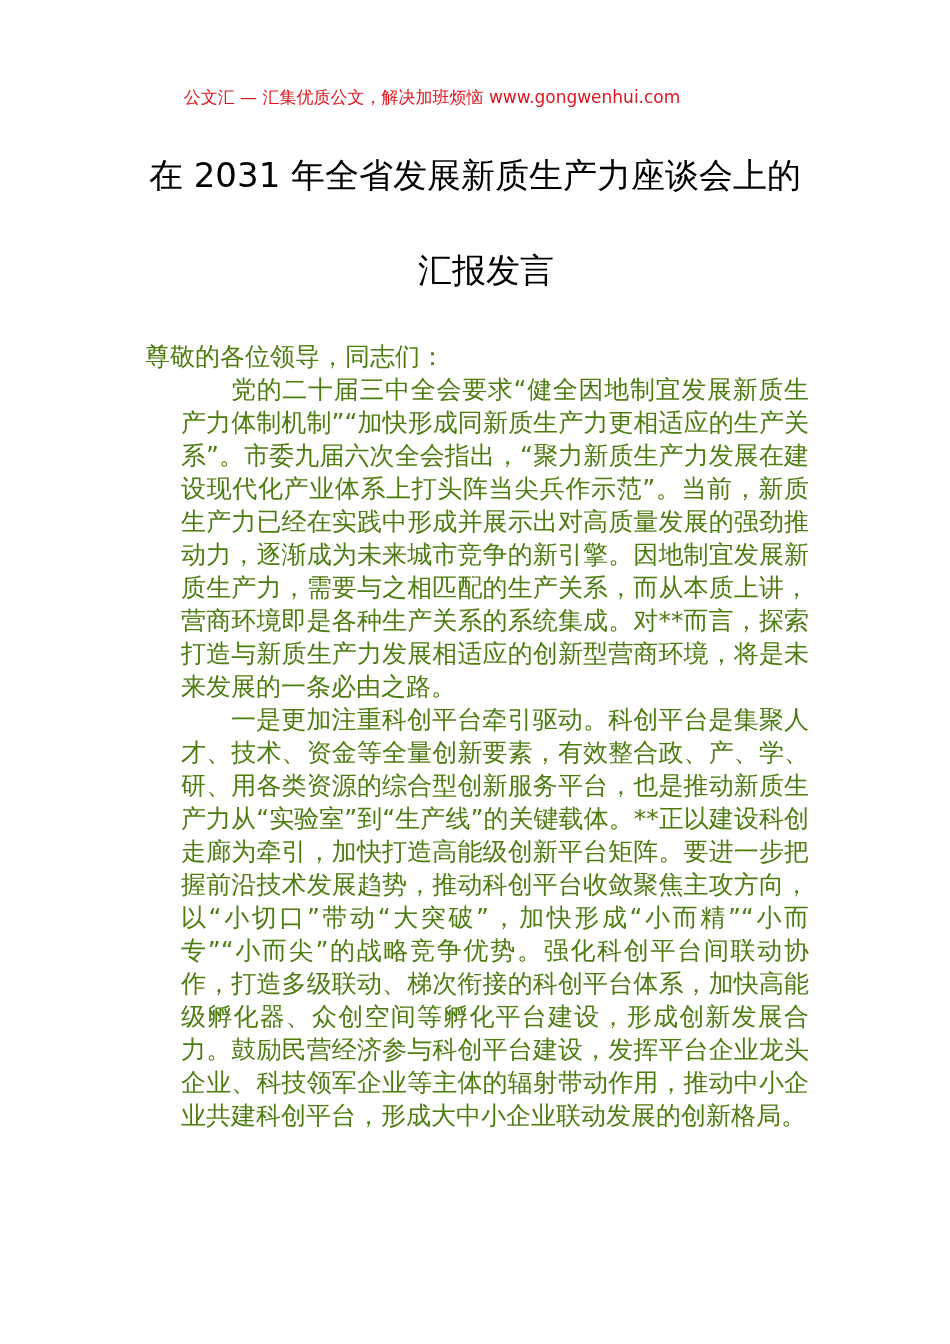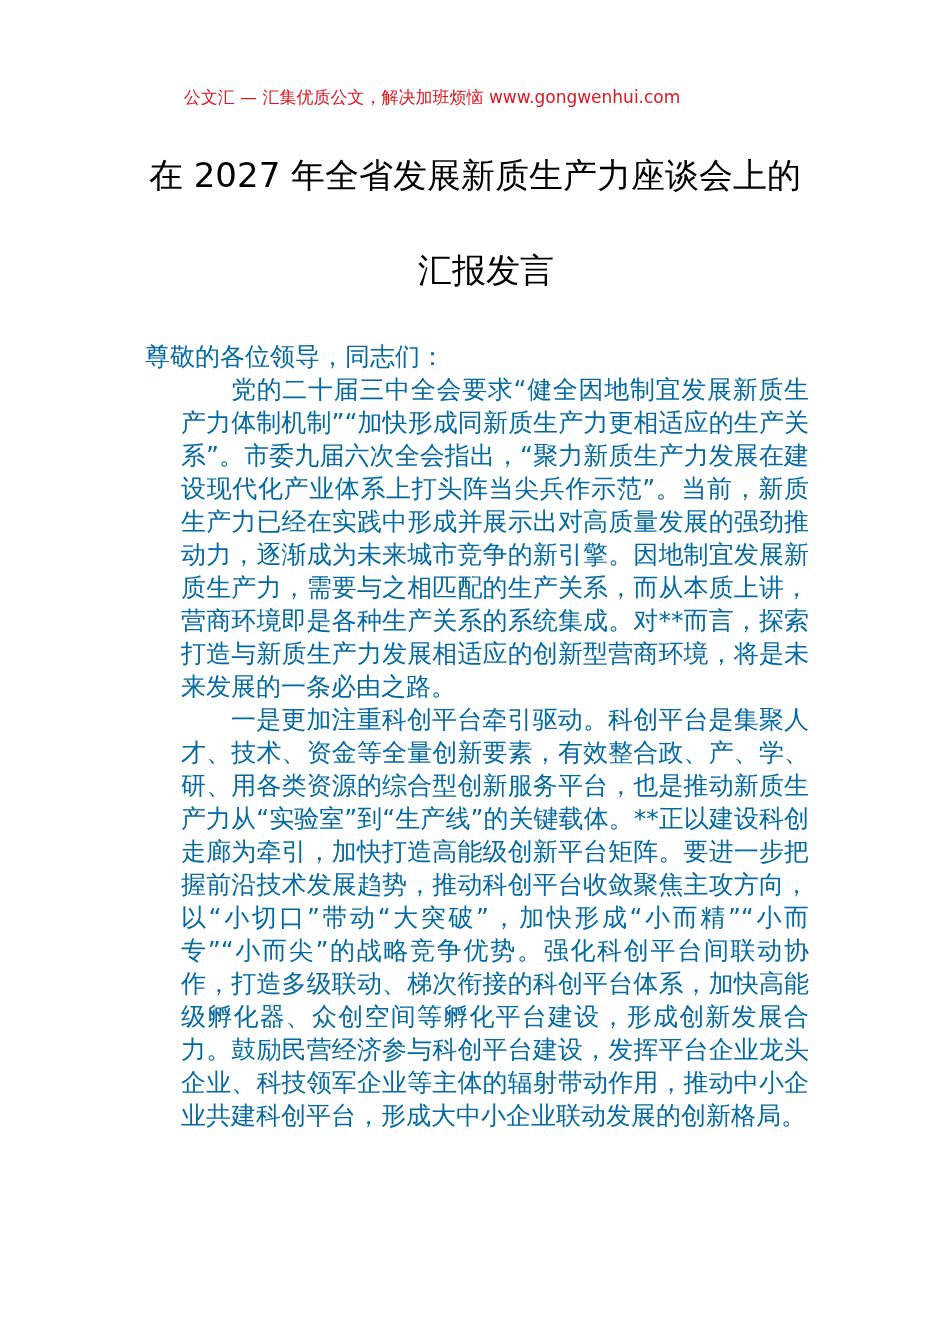--- a/index.html
+++ b/index.html
@@ -11,33 +11,33 @@
     }
     .title {
       position: absolute; left: 0; width: 950px; text-align: center;
       font-family: "DejaVu Sans", sans-serif; font-size: 34px; color: #000;
       line-height: 40px; letter-spacing: 0px;
     }
     .title.l1 { top: 155px; }
     .title.l2 { top: 250px; padding-left: 11px; }
     .body {
       position: absolute; left: 145px; top: 340px; width: 664px;
-      font-family: "DejaVu Sans", sans-serif; font-size: 25px; color: #0369a1;
+      font-family: "DejaVu Sans", sans-serif; font-size: 25px; color: #4d7c0f;
       line-height: 33px; text-align: justify; text-justify: inter-character;
     }
     .body p { margin: 0; }
     .body .indent { text-indent: 50px; margin-left: 36px; }
   </style>
 </head>
 <body>
 
 <div class="page">
   <div class="header-banner">公文汇 — 汇集优质公文，解决加班烦恼 www.gongwenhui.com</div>
 
-  <div class="title l1">在 2027 年全省发展新质生产力座谈会上的</div>
+  <div class="title l1">在 2031 年全省发展新质生产力座谈会上的</div>
   <div class="title l2">汇报发言</div>
 
   <div class="body">
     <p>尊敬的各位领导，同志们：</p>
     <p class="indent">党的二十届三中全会要求“健全因地制宜发展新质生产力体制机制”“加快形成同新质生产力更相适应的生产关系”。市委九届六次全会指出，“聚力新质生产力发展在建设现代化产业体系上打头阵当尖兵作示范”。当前，新质生产力已经在实践中形成并展示出对高质量发展的强劲推动力，逐渐成为未来城市竞争的新引擎。因地制宜发展新质生产力，需要与之相匹配的生产关系，而从本质上讲，营商环境即是各种生产关系的系统集成。对**而言，探索打造与新质生产力发展相适应的创新型营商环境，将是未来发展的一条必由之路。</p>
     <p class="indent">一是更加注重科创平台牵引驱动。科创平台是集聚人才、技术、资金等全量创新要素，有效整合政、产、学、研、用各类资源的综合型创新服务平台，也是推动新质生产力从“实验室”到“生产线”的关键载体。**正以建设科创走廊为牵引，加快打造高能级创新平台矩阵。要进一步把握前沿技术发展趋势，推动科创平台收敛聚焦主攻方向，以“小切口”带动“大突破”，加快形成“小而精”“小而专”“小而尖”的战略竞争优势。强化科创平台间联动协作，打造多级联动、梯次衔接的科创平台体系，加快高能级孵化器、众创空间等孵化平台建设，形成创新发展合力。鼓励民营经济参与科创平台建设，发挥平台企业龙头企业、科技领军企业等主体的辐射带动作用，推动中小企业共建科创平台，形成大中小企业联动发展的创新格局。</p>
   </div>
 </div>
 
 </body></html>

